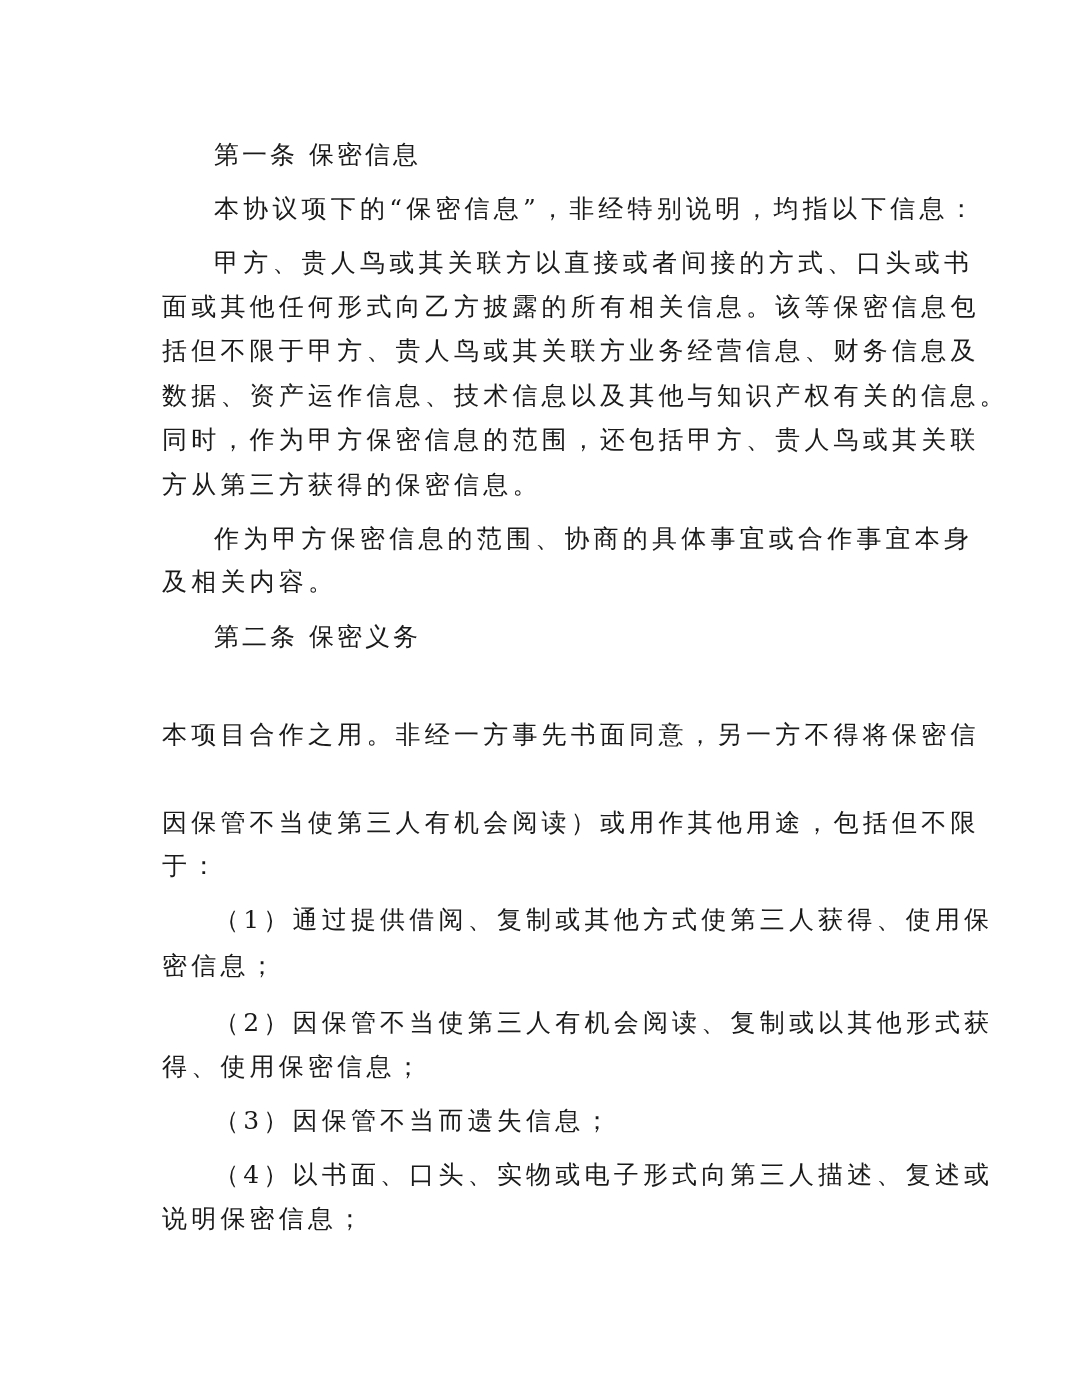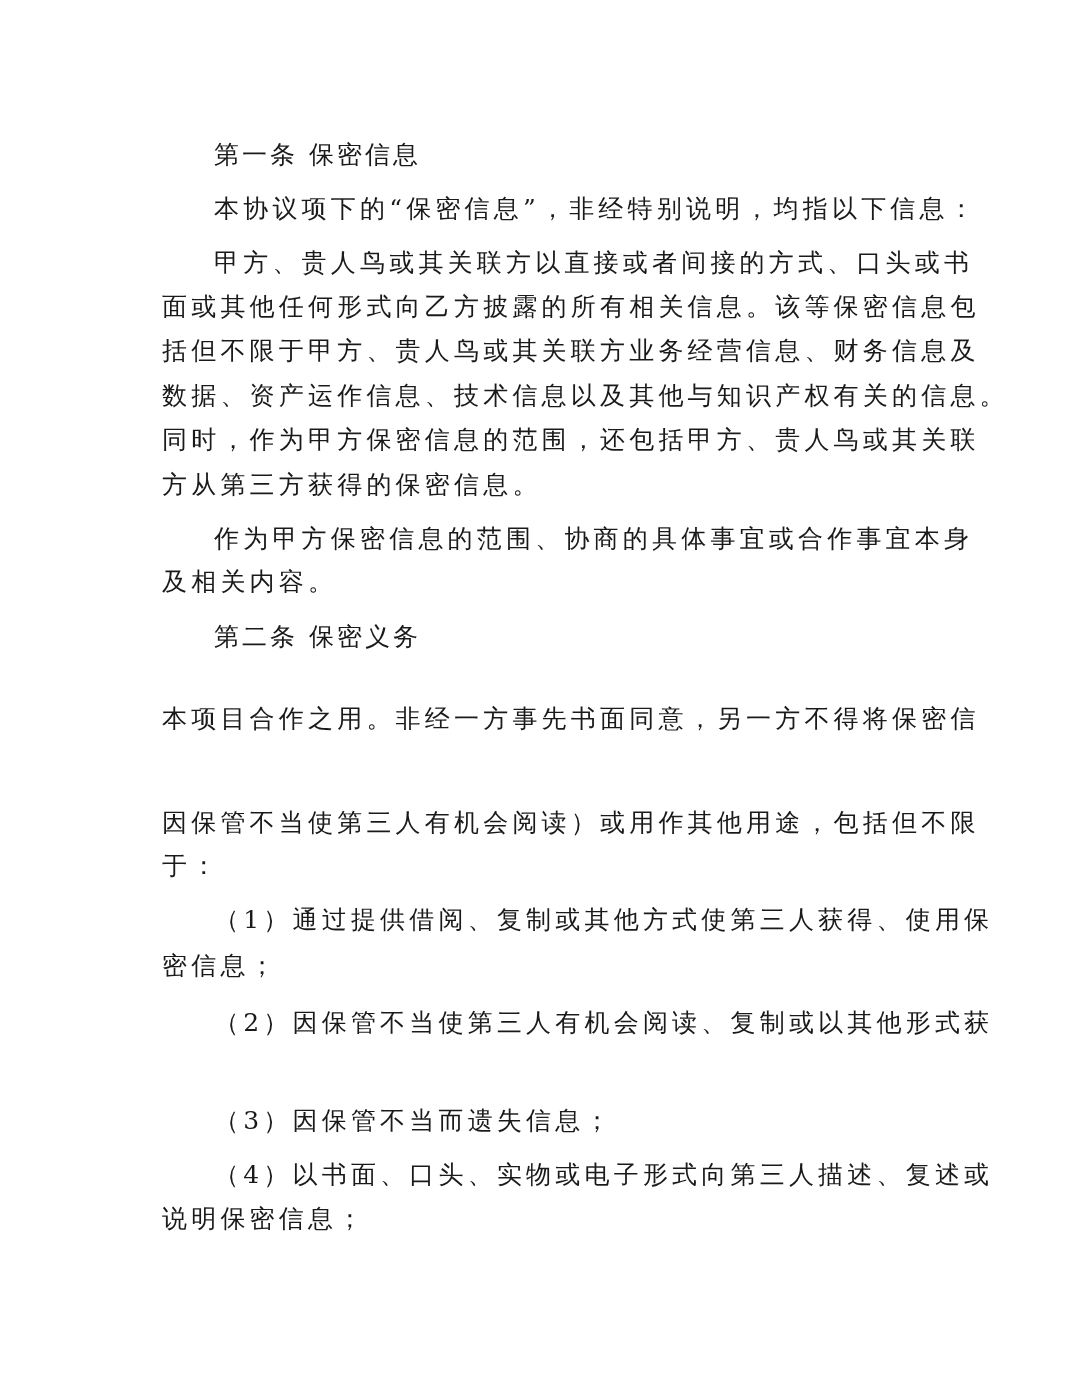--- a/index.html
+++ b/index.html
@@ -25,27 +25,28 @@
   <div class="line" style="top:292px">面或其他任何形式向乙方披露的所有相关信息。该等保密信息包</div>
   <div class="line" style="top:381px">数据、资产运作信息、技术信息以及其他与知识产权有关的信息。</div>
   <div class="line" style="top:425px">同时，作为甲方保密信息的范围，还包括甲方、贵人鸟或其关联</div>
   <div class="line" style="top:470px">方从第三方获得的保密信息。</div>
 
   <div class="line indent" style="top:524px">作为甲方保密信息的范围、协商的具体事宜或合作事宜本身</div>
   <div class="line" style="top:567px">及相关内容。</div>
 
   <div class="line indent heading" style="top:622px">第二条 保密义务</div>
 
-  <div class="line" style="top:704px">本项目合作之用。非经一方事先书面同意，另一方不得将保密信</div>
+  <div class="line" style="top:720px">本项目合作之用。非经一方事先书面同意，另一方不得将保密信</div>
   <div class="line" style="top:808px">因保管不当使第三人有机会阅读）或用作其他用途，包括但不限</div>
   <div class="line" style="top:851px">于：</div>
 
   <div class="line indent" style="top:905px">（1）通过提供借阅、复制或其他方式使第三人获得、使用保</div>
   <div class="line" style="top:951px">密信息；</div>
 
   <div class="line indent" style="top:1008px">（2）因保管不当使第三人有机会阅读、复制或以其他形式获</div>
+  <div class="line" style="top:1052px">得、使用保密信息；</div>
 
   <div class="line indent" style="top:1106px">（3）因保管不当而遗失信息；</div>
 
   <div class="line indent" style="top:1160px">（4）以书面、口头、实物或电子形式向第三人描述、复述或</div>
   <div class="line" style="top:1204px">说明保密信息；</div>
 
 </div>
 
 </body></html>

